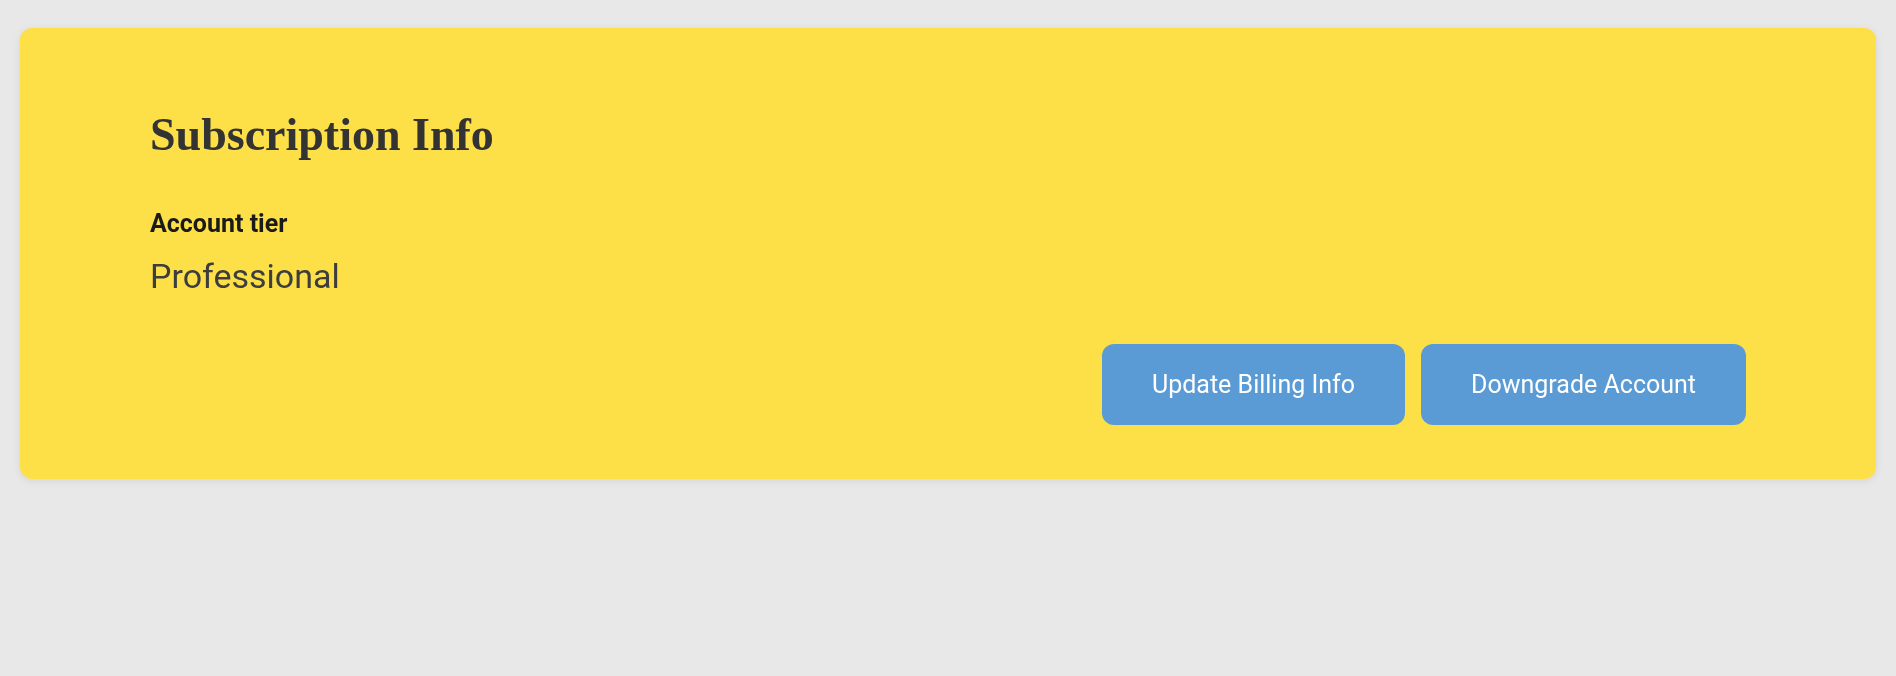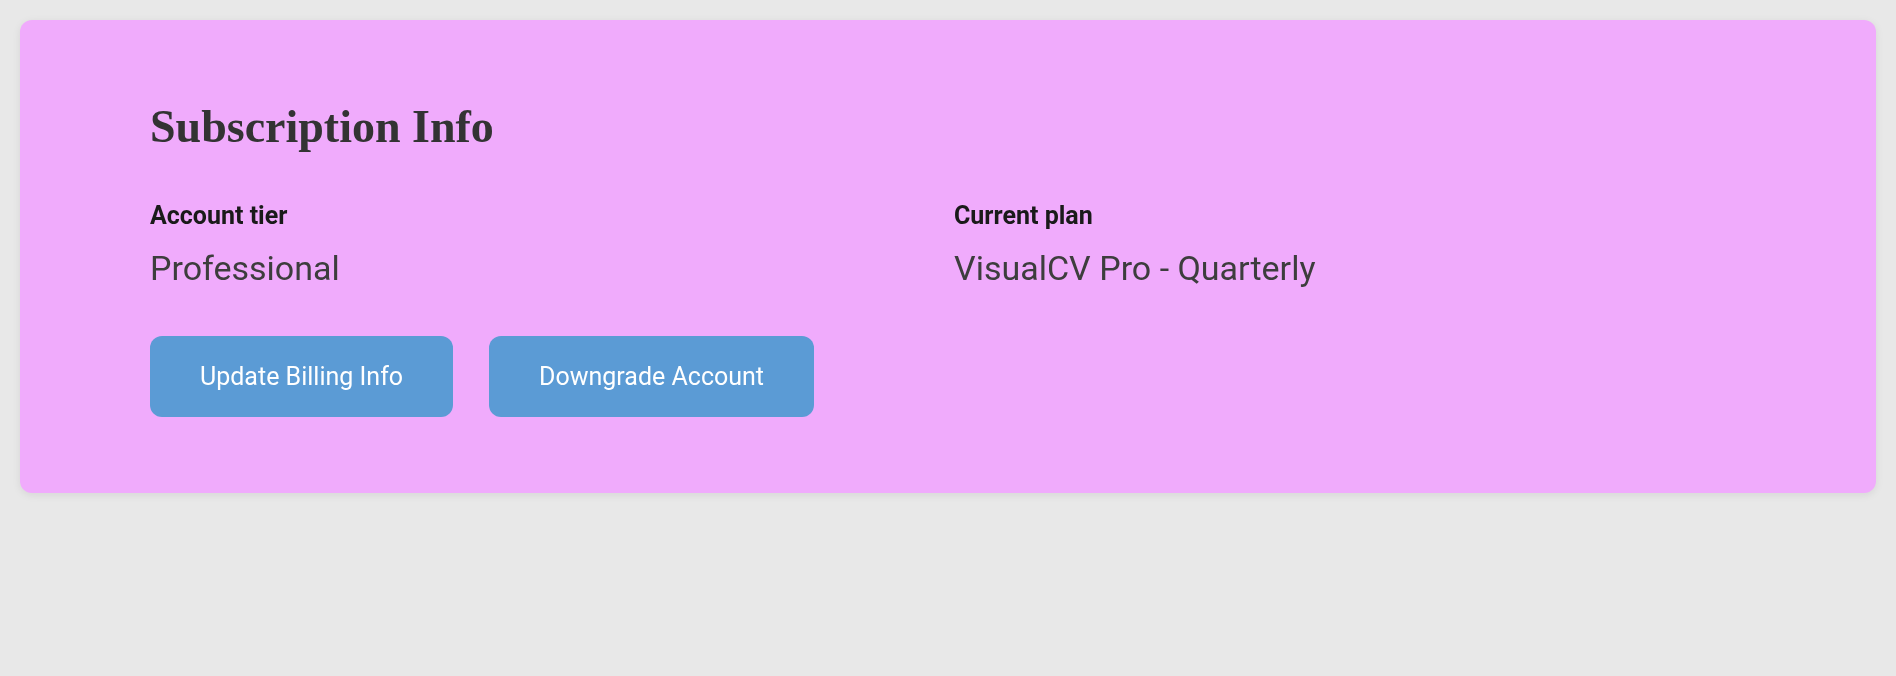--- a/index.html
+++ b/index.html
@@ -6,27 +6,27 @@
       margin: 0;
       padding: 0;
       box-sizing: border-box;
     }
     body {
       background: #e8e8e8;
       padding: 20px;
       font-family: -apple-system, BlinkMacSystemFont, "Segoe UI", Roboto, Helvetica, Arial, sans-serif;
     }
     .card {
-      background: #f0abfc;
+      background: #fde047;
       border-radius: 12px;
       box-shadow: 0 2px 8px rgba(0,0,0,0.08);
-      padding: 80px 130px 76px 130px;
+      padding: 80px 130px 54px 130px;
       width: 100%;
       max-width: 1856px;
-      margin: 0 auto;
+      margin: 8px auto;
     }
     .section-title {
       font-family: Georgia, "Times New Roman", serif;
       font-size: 46px;
       font-weight: 700;
       color: #333333;
       margin-bottom: 48px;
     }
     .info-grid {
       display: flex;
@@ -50,21 +50,22 @@
     .status-line {
       font-size: 24px;
       color: #2d2d2d;
       margin-bottom: 42px;
     }
     .status-line b {
       font-weight: 700;
     }
     .button-row {
       display: flex;
-      gap: 36px;
+      gap: 16px;
+      justify-content: flex-end;
     }
     .btn {
       background: #5b9bd5;
       color: #ffffff;
       border: none;
       border-radius: 12px;
       padding: 26px 50px;
       font-size: 25px;
       font-weight: 400;
       cursor: pointer;
@@ -76,24 +77,20 @@
 
 <div class="card">
 
   <h1 class="section-title">Subscription Info</h1>
 
   <div class="info-grid">
     <div class="info-col">
       <div class="info-label">Account tier</div>
       <div class="info-value">Professional</div>
     </div>
-    <div class="info-col">
-      <div class="info-label">Current plan</div>
-      <div class="info-value">VisualCV Pro - Quarterly</div>
-    </div>
   </div>
 
 
   <div class="button-row">
     <button class="btn">Update Billing Info</button>
     <button class="btn">Downgrade Account</button>
   </div>
 
 </div>
 

